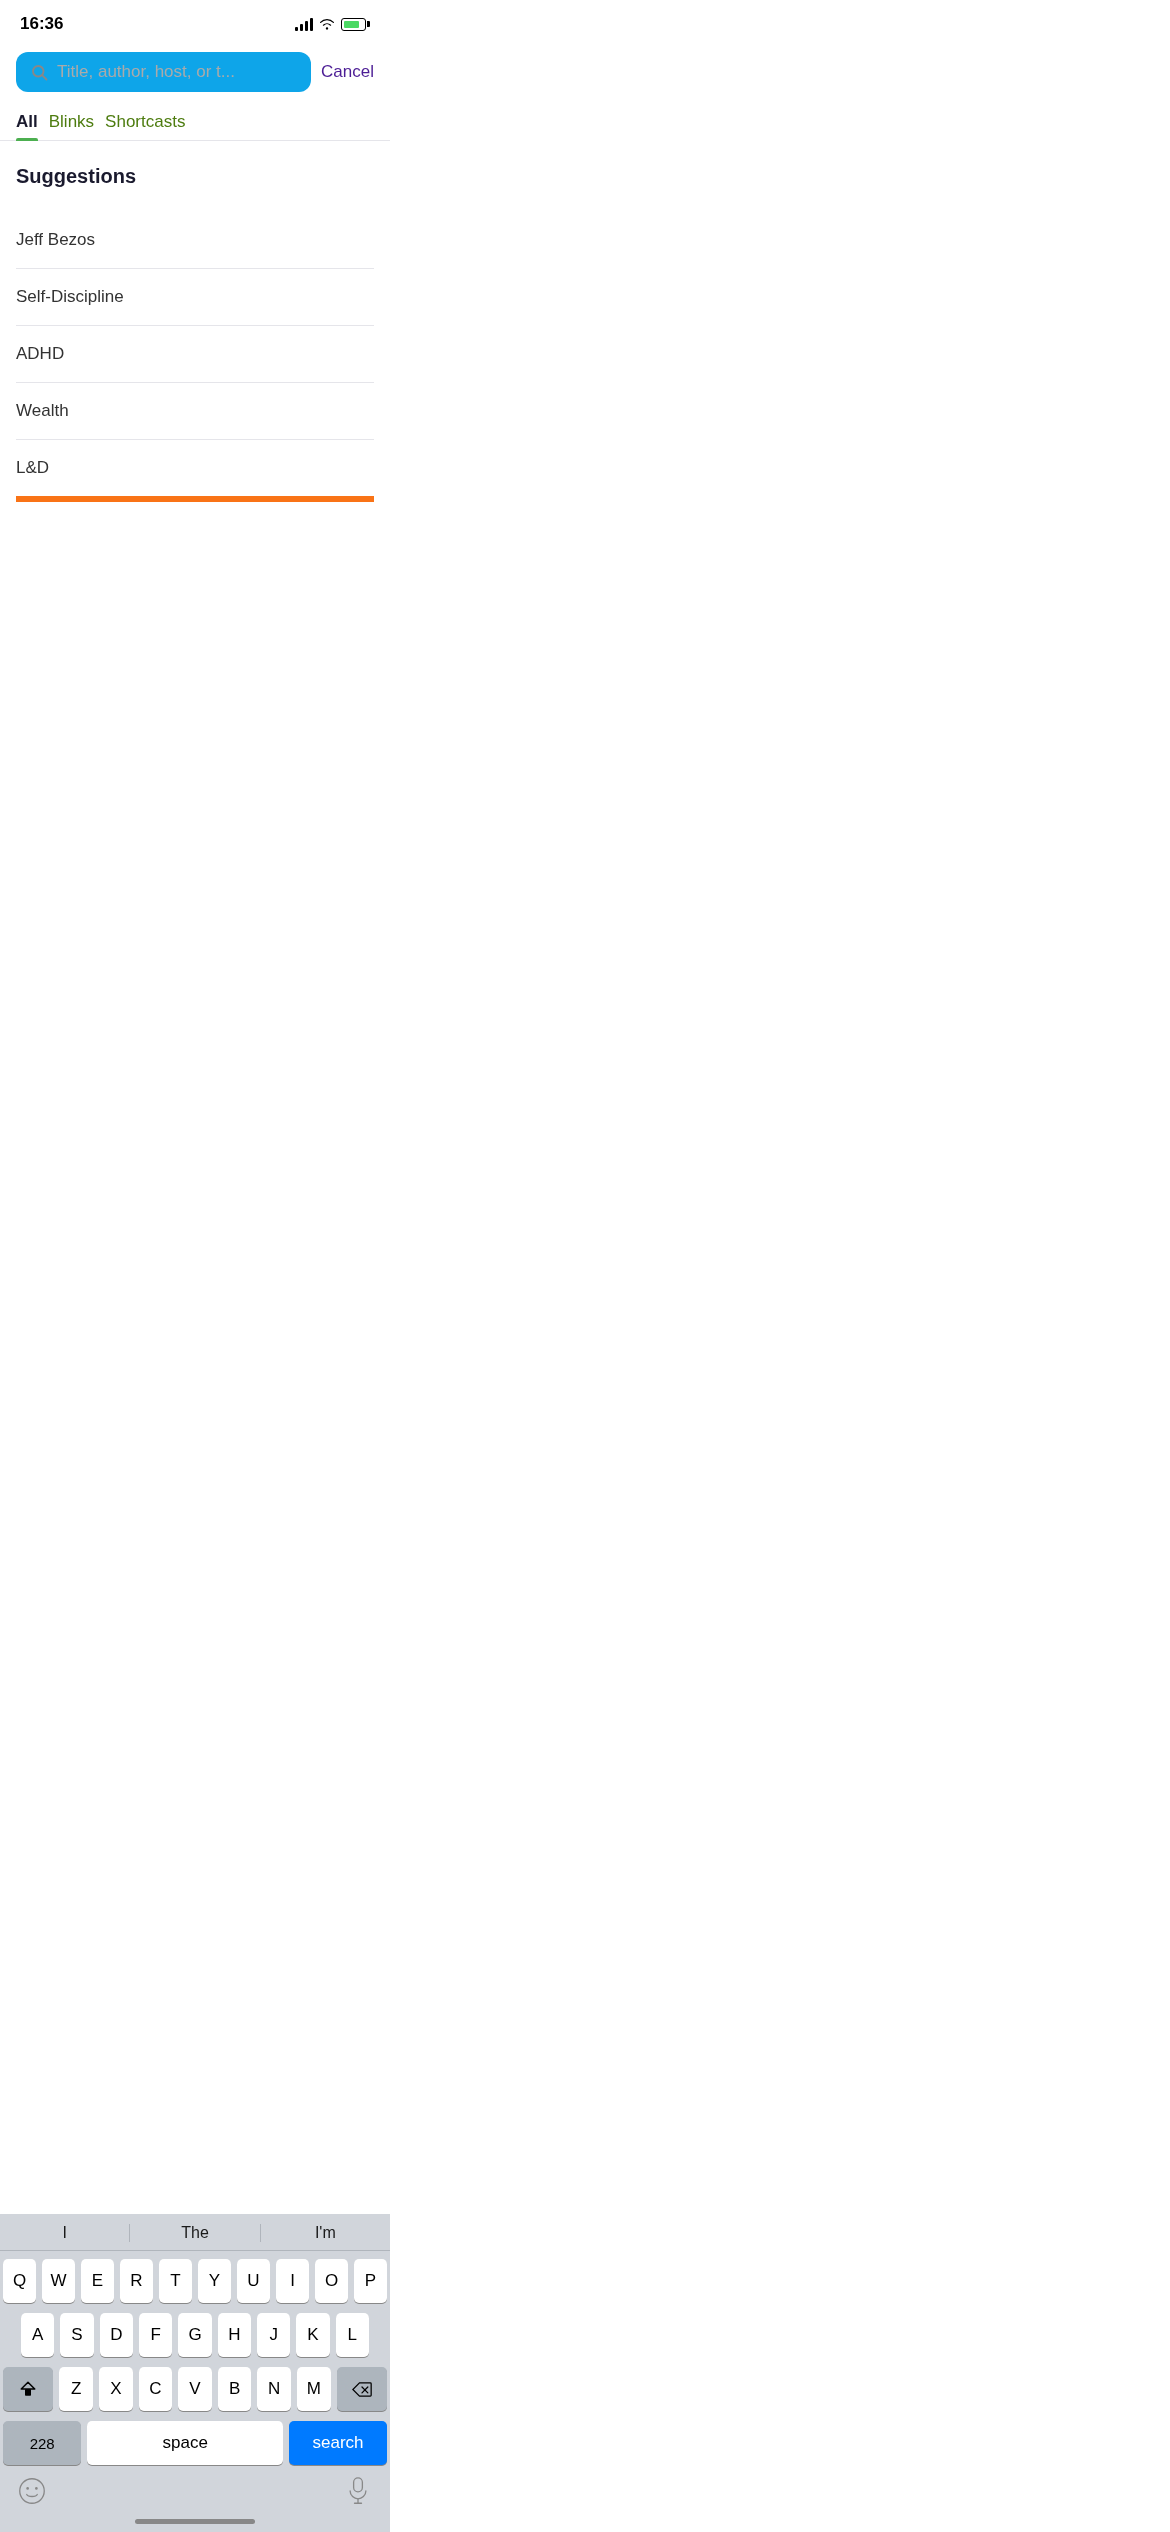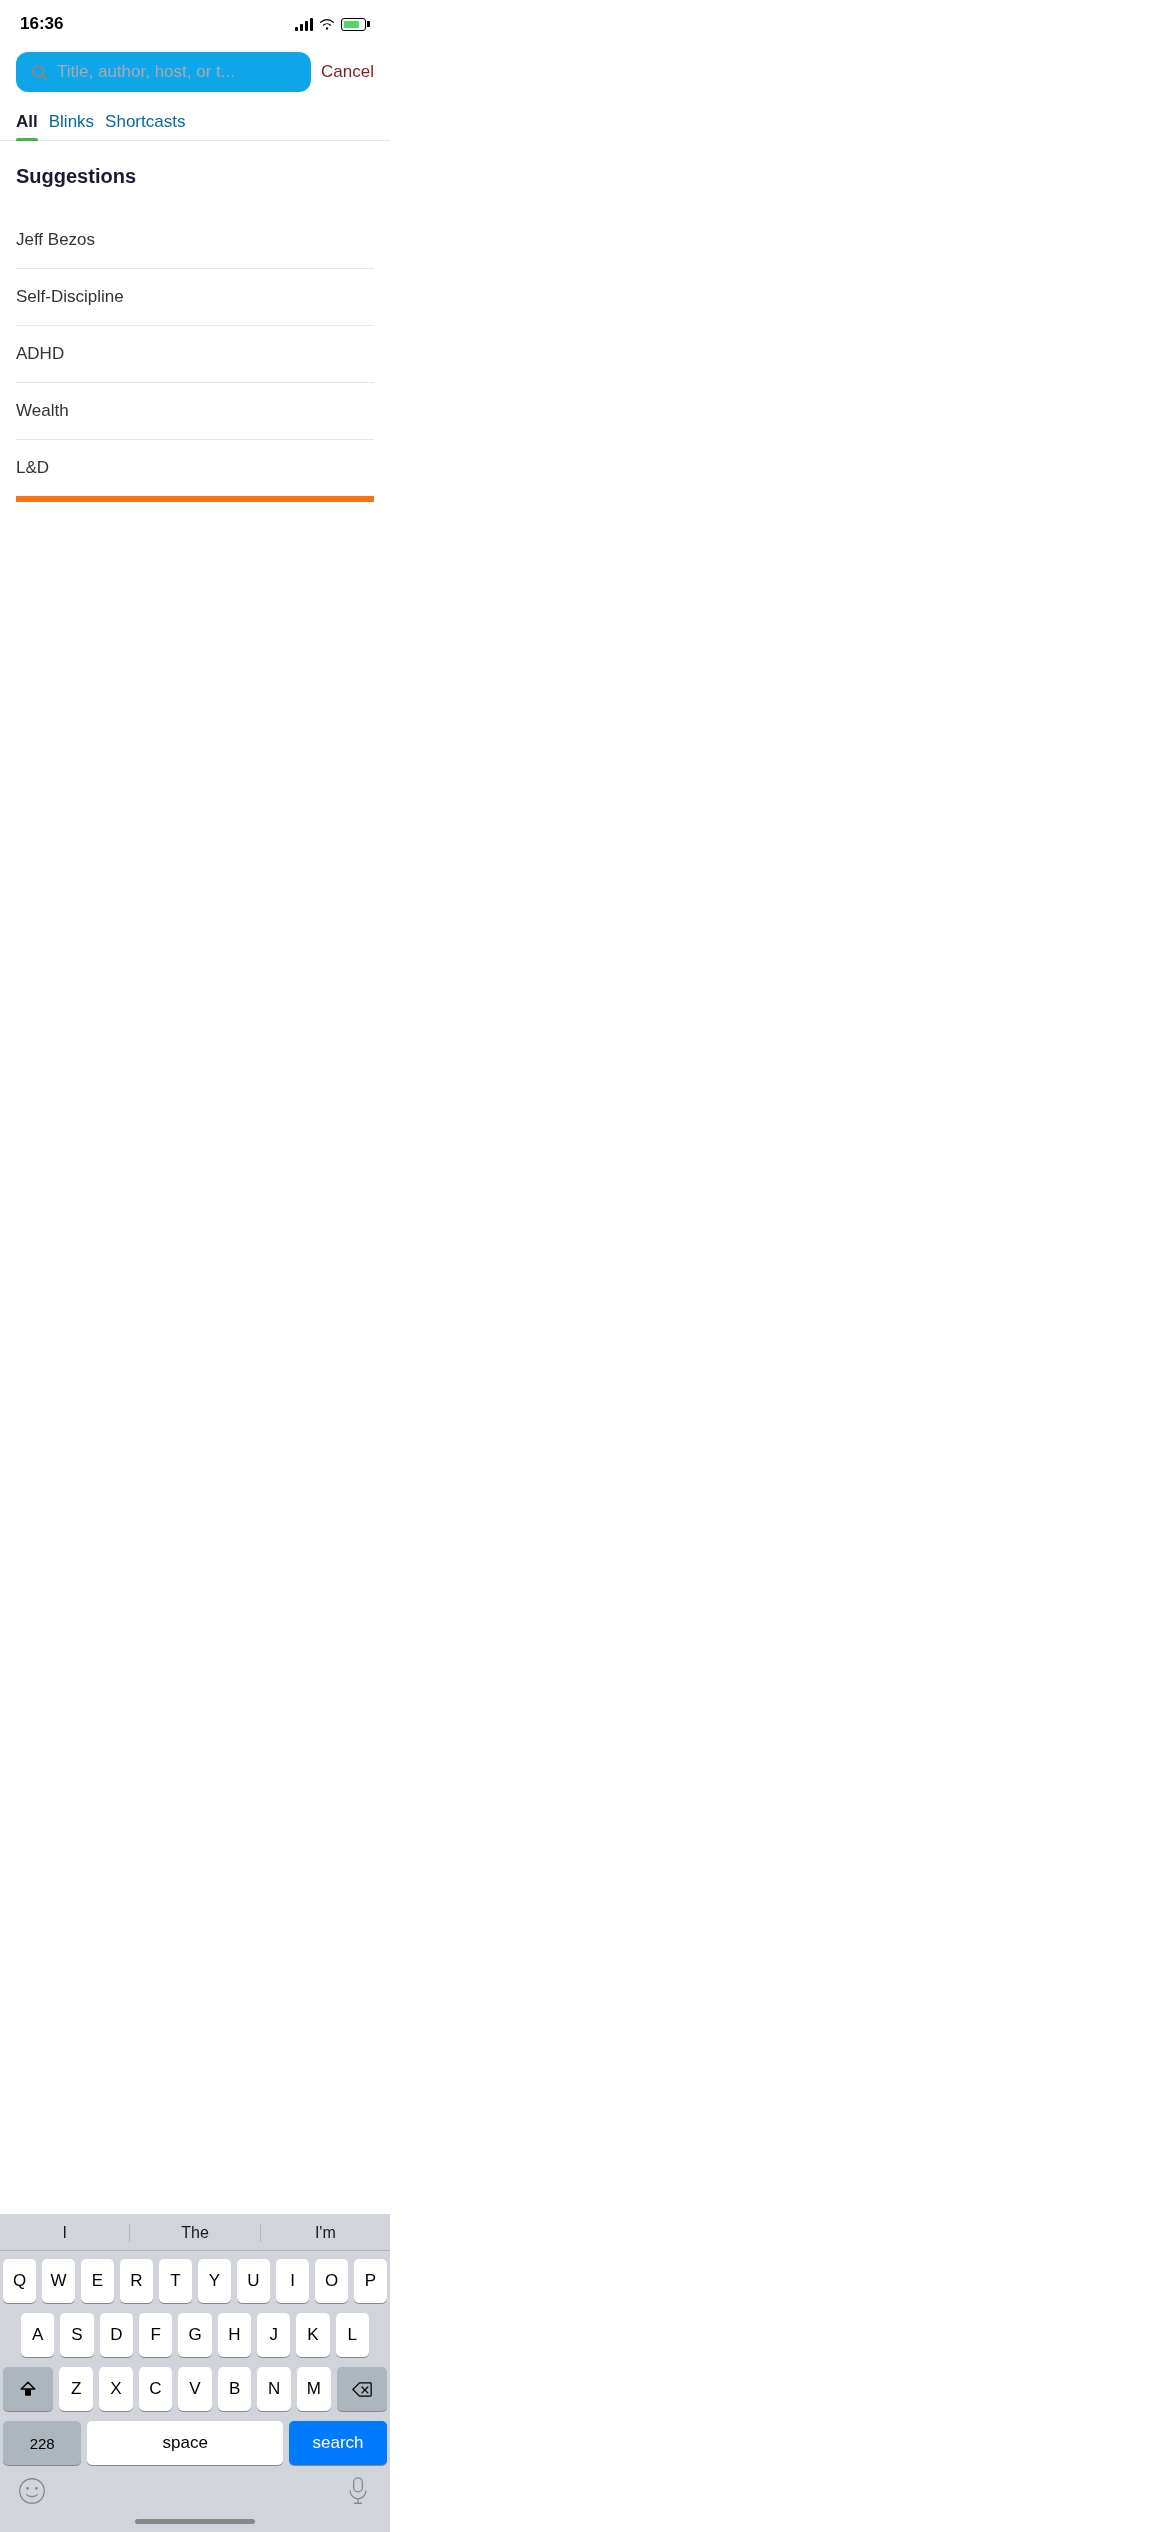--- a/index.html
+++ b/index.html
@@ -100,40 +100,40 @@
       color: #333;
       outline: none;
       flex: 1;
       caret-color: #888;
     }
     .search-input::placeholder {
       color: #aaa;
     }
     .cancel-button {
       font-size: 17px;
-      color: #7f1d1d;
+      color: #4c1d95;
       background: none;
       border: none;
       cursor: pointer;
       white-space: nowrap;
       padding: 4px 0;
     }
 
     
     .tabs-container {
       display: flex;
       padding: 0 16px;
       border-bottom: 1px solid #e5e5ea;
       gap: 11px;
     }
     .tab-item {
       padding: 10px 0 8px;
       font-size: 17px;
       cursor: pointer;
-      color: #0369a1;
+      color: #4d7c0f;
       position: relative;
     }
     .tab-item.active {
       color: #1a1a2e;
       font-weight: 600;
     }
     .tab-item.active::after {
       content: '';
       position: absolute;
       bottom: -1px;

